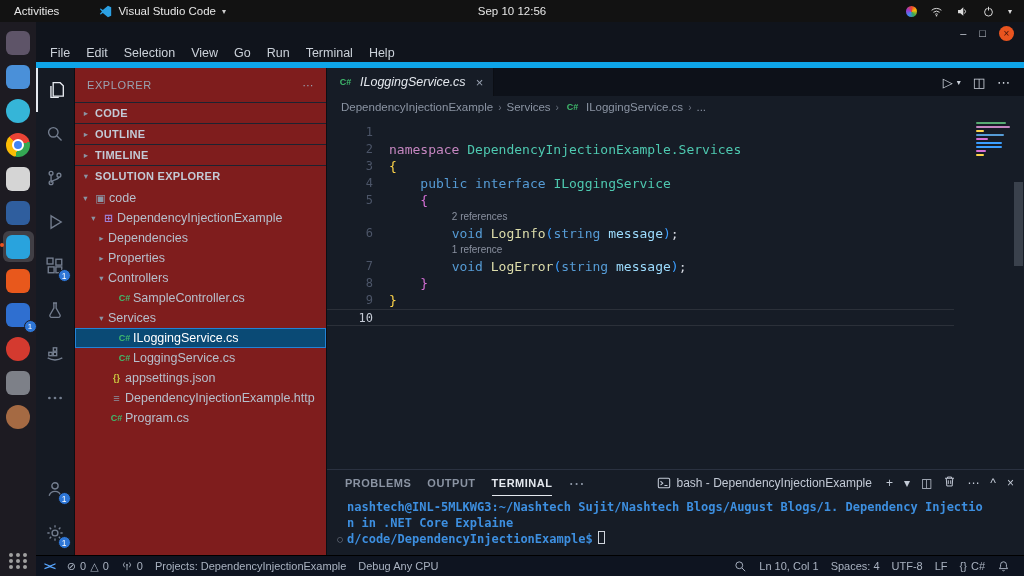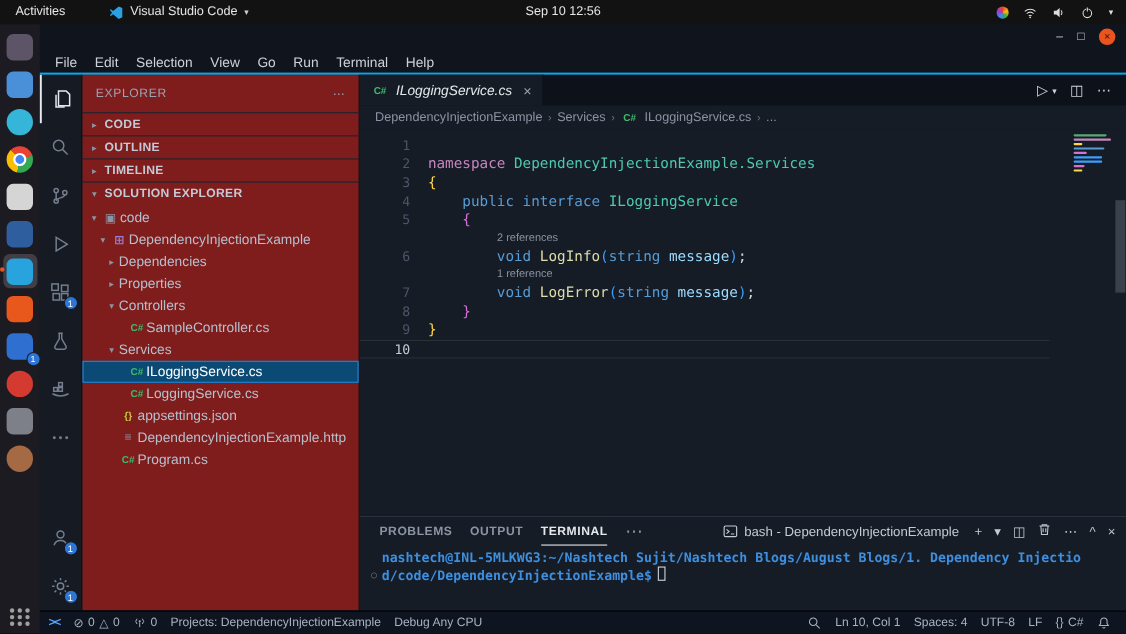--- a/index.html
+++ b/index.html
@@ -40,22 +40,22 @@
 
   
   .vscode { position:absolute; top:22px; left:36px; right:0; bottom:0; display:flex; flex-direction:column; background:#161c26; }
   .titlebar { height:22px; background:#10141c; display:flex; align-items:center; color:#c8cdd6;
               font-size:11.5px; position:relative; flex:none; }
   .titlebar-title { position:absolute; left:0; right:0; text-align:center; }
   .win-controls { margin-left:auto; display:flex; gap:13px; padding-right:10px; align-items:center; z-index:1; }
   .win-btn { font-size:11px; color:#c8cdd6; }
   .win-close { width:15px; height:15px; border-radius:50%; background:#e9541f; color:#41140a; font-size:10px;
                display:flex; align-items:center; justify-content:center; }
-  .menubar { height:24px; background:#10141c; display:flex; align-items:flex-end; padding-left:6px;
-             font-size:12.5px; color:#ccd2da; flex:none; border-bottom:2px solid #0ea5e9; }
+  .menubar { height:24px; background:#10141c; display:flex; align-items:flex-start; padding-left:6px;
+             font-size:12.5px; color:#ccd2da; flex:none; border-bottom:6px solid #0ea5e9; }
   .menu-item { padding:2px 8px; border-radius:4px; }
 
   .body { flex:1; display:flex; min-height:0; }
 
   
   .activitybar { width:39px; background:#151a23; display:flex; flex-direction:column; align-items:center;
                  border-right:1px solid #0b0e14; flex:none; }
   .act-item { width:39px; height:44px; display:flex; align-items:center; justify-content:center;
               color:#747e8f; position:relative; }
   .act-item.active { color:#e6eaf0; border-left:2px solid #e6eaf0; }
@@ -526,20 +526,24 @@
                 <span>^</span>
                 <span>×</span>
               </div>
           </div>
           <div class="terminal" id="terminal">
               <div class="term-row">
                 <span class="term-gutter"></span>
                 <span class="term-text">nashtech@INL-5MLKWG3:~/Nashtech Sujit/Nashtech Blogs/August Blogs/1. Dependency Injectio</span>
               </div>
               <div class="term-row">
+                <span class="term-gutter"></span>
+                <span class="term-text">n in .NET Core Explaine</span>
+              </div>
+              <div class="term-row">
                 <span class="term-gutter">○</span>
                 <span class="term-text">d/code/DependencyInjectionExample$</span>
                 <span class="cursor"></span>
               </div>
             </div>
         </div>
       </div>
     </div>
 
     <div class="statusbar">

